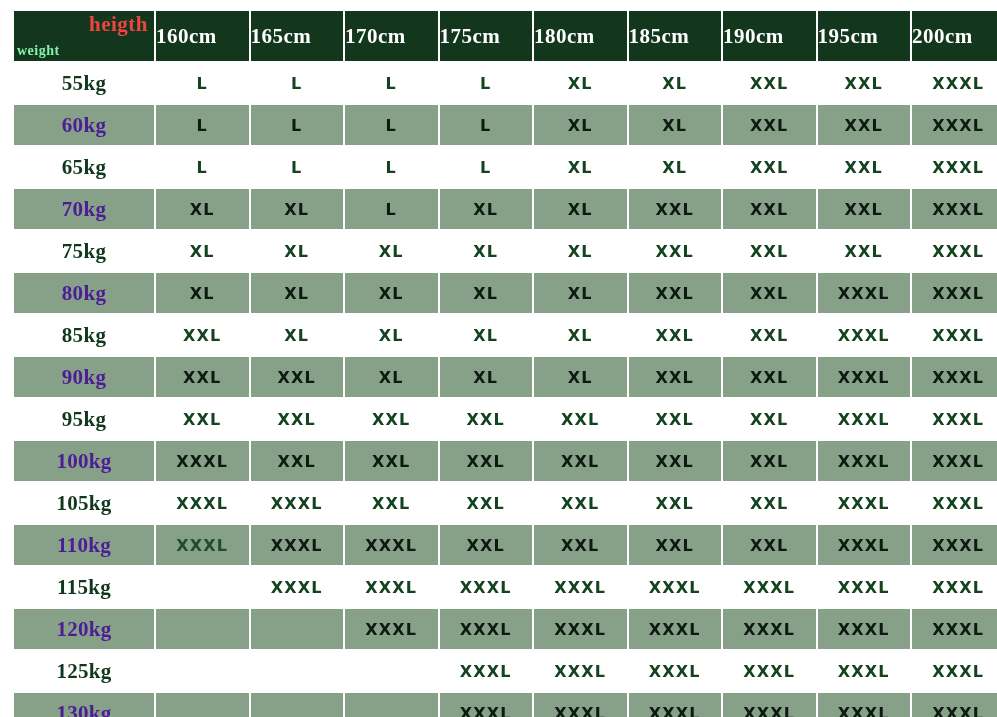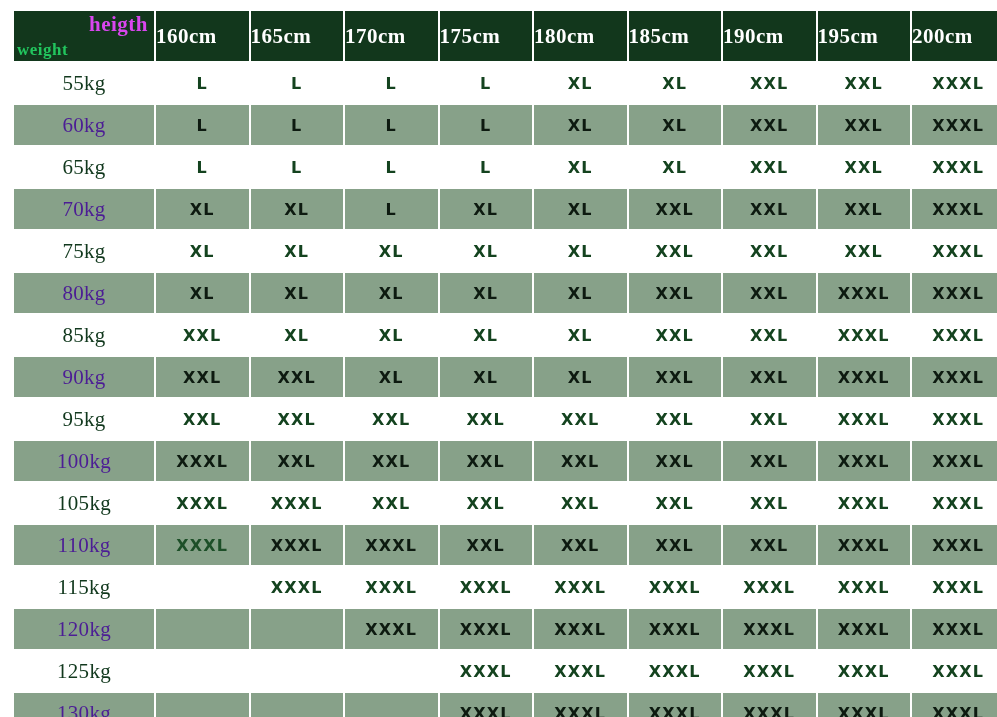--- a/index.html
+++ b/index.html
@@ -55,48 +55,48 @@
     padding: 0;
     text-align: left;
     vertical-align: top;
   }
   th.corner-cell .hdr-height {
     position: absolute;
     top: 2px;
     right: 6px;
     font-size: 21px;
     font-weight: bold;
-    color: #d946ef;
+    color: #ef4444;
     line-height: 1.05;
   }
   th.corner-cell .hdr-weight {
     position: absolute;
     bottom: 2px;
     left: 3px;
-    font-size: 17px;
-    font-weight: bold;
-    color: #22c55e;
+    font-size: 14px;
+    font-weight: bold;
+    color: #86efac;
     line-height: 1.05;
   }
 
   
   tbody td {
     padding: 0;
     height: 40px;
     text-align: center;
     vertical-align: middle;
     border: 0;
   }
 
   tbody tr.row-light td { background: #ffffff; }
   tbody tr.row-dark  td { background: #87a189; }
 
   td.weight-cell {
     font-family: "Liberation Serif", "DejaVu Serif", serif;
-    font-weight: normal;
+    font-weight: bold;
     font-size: 21px;
     color: #11381d;
     letter-spacing: 0.3px;
   }
   tbody tr.row-dark td.weight-cell { color: #4c1d95; }
 
   td.size-cell {
     font-family: "DejaVu Sans", "Liberation Sans", sans-serif;
     font-weight: bold;
     font-size: 16px;

